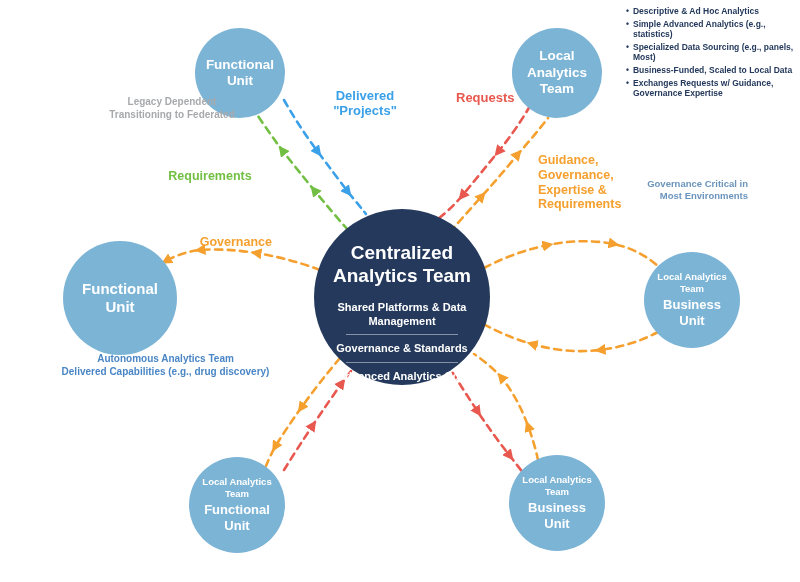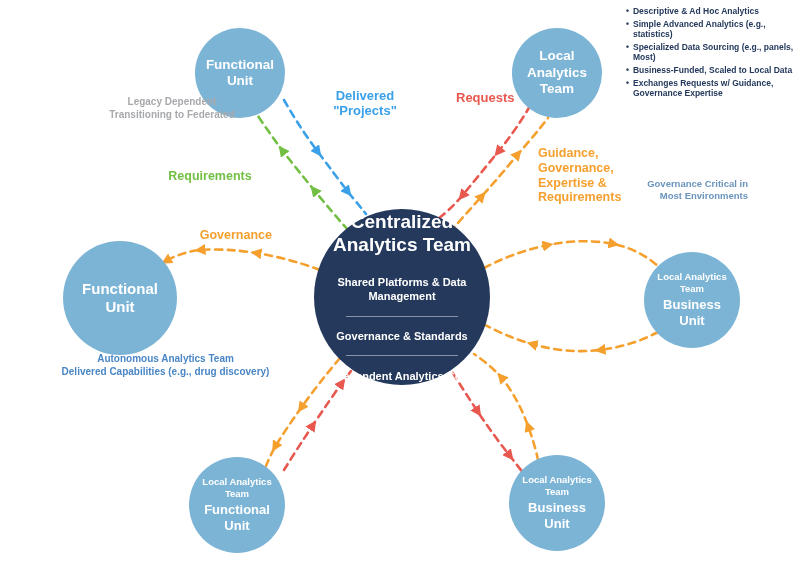--- a/index.html
+++ b/index.html
@@ -14,31 +14,31 @@
   .st-red{stroke:#E8584F;}
   .st-orange{stroke:#F5A02E;}
   .overlay{position:absolute;box-sizing:border-box;}
   .node-label{
     display:flex;align-items:center;justify-content:center;flex-direction:column;
     text-align:center;color:#fff;font-weight:bold;line-height:1.22;
   }
   .node-main{font-size:13.5px;}
   .node-sub{font-size:9.5px;margin-bottom:3px;line-height:1.2;}
   .center-label{
-    display:flex;align-items:center;justify-content:space-between;flex-direction:column;
+    display:flex;align-items:center;justify-content:flex-end;flex-direction:column;
     text-align:center;color:#fff;
   }
   .center-title{font-size:19px;font-weight:bold;line-height:1.2;width:150px;margin-bottom:12px;}
   .center-item{font-size:11px;font-weight:bold;line-height:1.3;width:140px;}
   .center-divider{width:112px;height:1px;background:rgba(255,255,255,0.45);margin:6px auto;}
   .conn-label{font-weight:bold;line-height:1.18;}
   .lbl-blue{color:#3AA0E8;}
   .lbl-green{color:#72BF44;}
   .lbl-red{color:#E8584F;}
-  .lbl-orange{color:#F5A02E;}
+  .lbl-orange{color:#F5A02E;margin-top:7px;}
   .annot{font-weight:bold;line-height:1.25;}
   .annot-gray{color:#A7A9AC;}
   .annot-blue{color:#4A86C5;}
   .annot-steel{color:#6B94BD;}
   .cap-list{color:#24395C;font-size:8.5px;font-weight:bold;line-height:1.18;}
   .cap-item{display:flex;margin-bottom:3px;}
   .cap-bullet{margin-right:4px;}
 </style>
 </head>
 <body>
@@ -85,21 +85,21 @@
       <circle cx="557" cy="503" r="48" fill="#7CB4D6"></circle>
     </g>
   </svg>
 
   <div class="overlay center-label" style="left:316px;top:211px;width:172px;height:172px;">
     <div class="center-title">Centralized Analytics Team</div>
     <div class="center-item">Shared Platforms &amp; Data Management</div>
     <div class="center-divider"></div>
     <div class="center-item">Governance &amp; Standards</div>
     <div class="center-divider"></div>
-    <div class="center-item">Dependent Analytics CoE</div>
+    <div class="center-item">Advanced Analytics CoE</div>
   </div>
 
   <div class="overlay node-label" style="left:196px;top:30px;width:88px;height:86px;">
     <div class="node-main" style="width:78px;">Functional Unit</div>
   </div>
 
   <div class="overlay node-label" style="left:513px;top:30px;width:88px;height:86px;">
     <div class="node-main" style="width:64px;">Local Analytics Team</div>
   </div>
 

